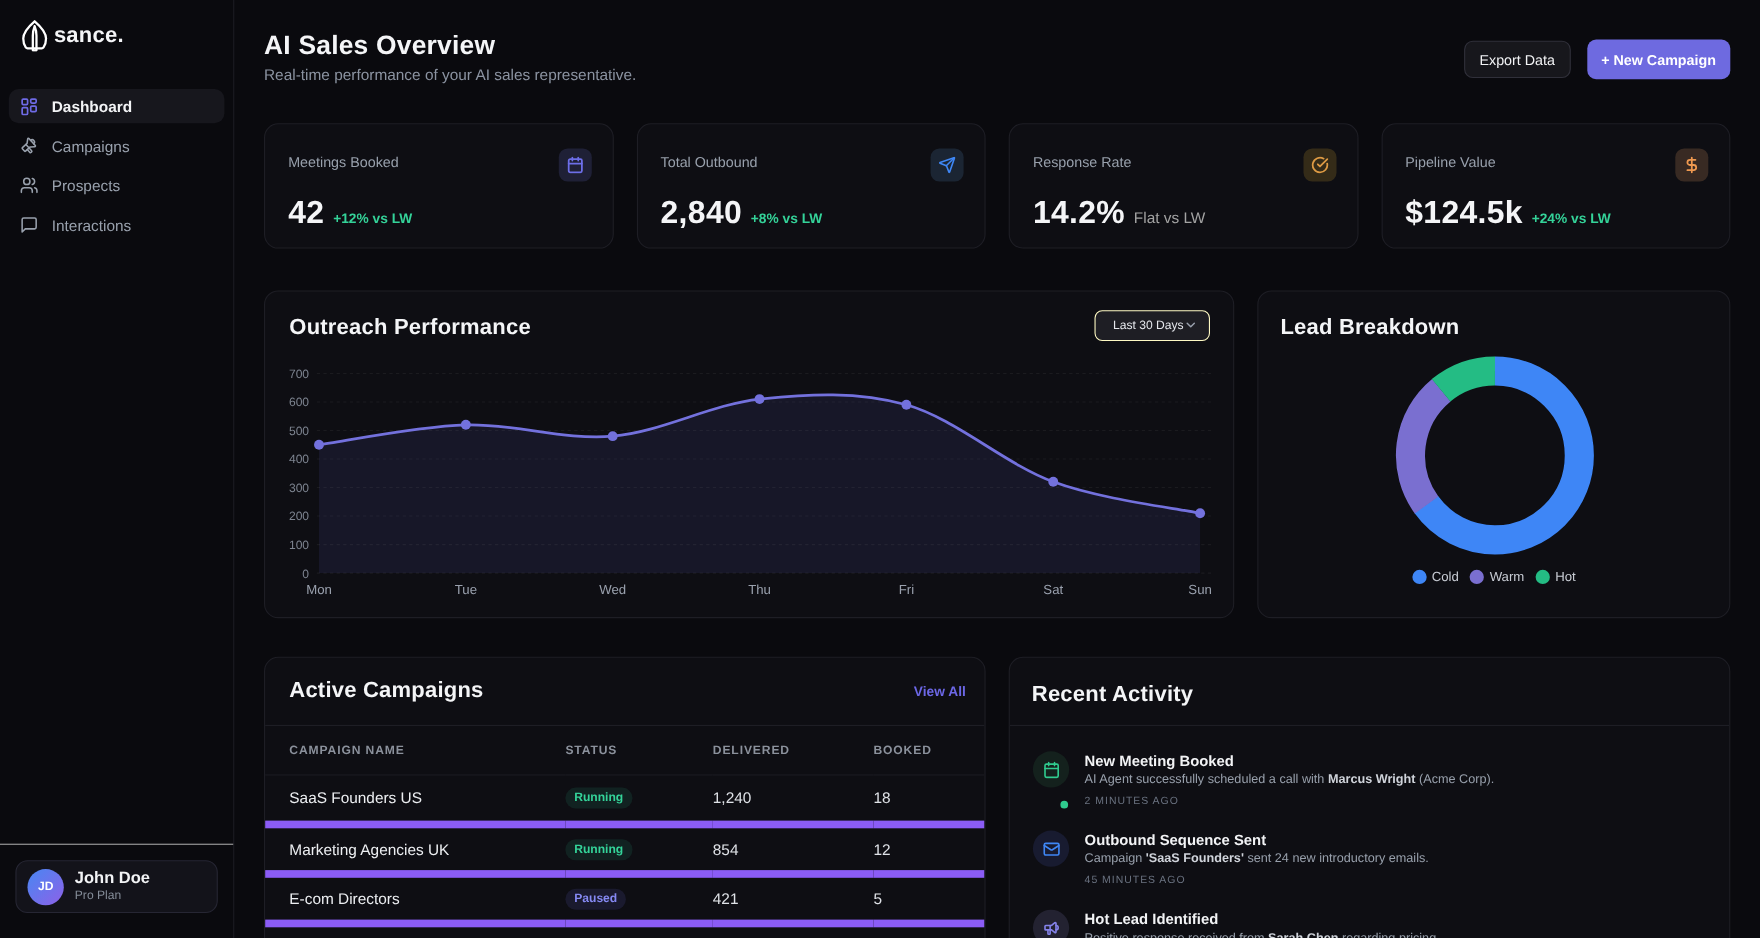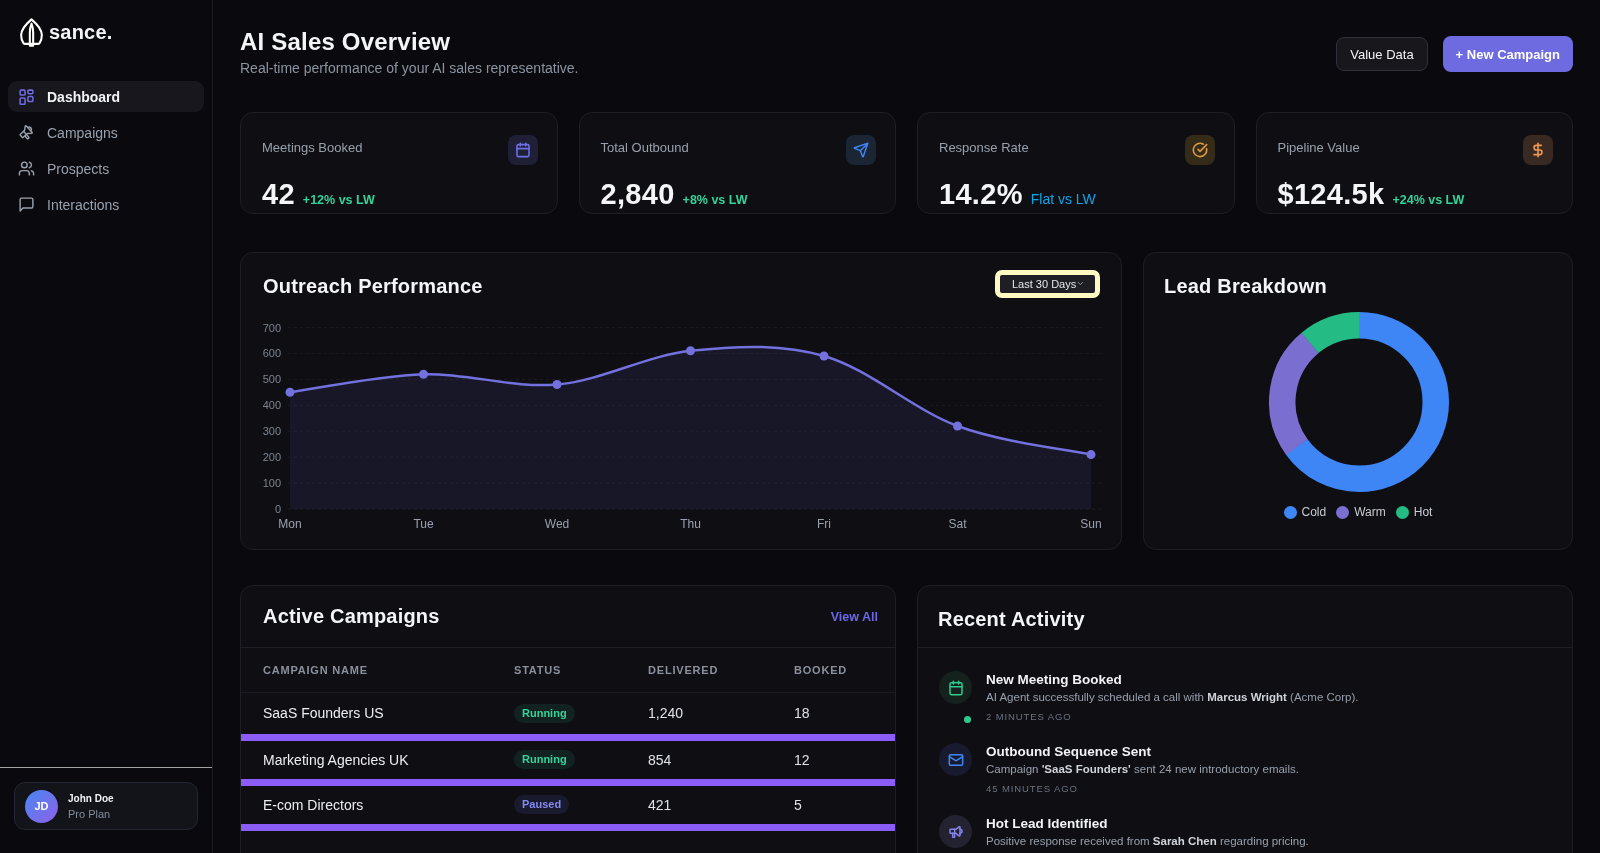--- a/index.html
+++ b/index.html
@@ -35,21 +35,21 @@
   position:absolute; left:14px; top:14px; width:184px; height:48px;
   background:#13131a; border:1px solid #262633; border-radius:11px;
   display:flex; align-items:center; padding:0 10px; gap:10px;
 }
 .avatar {
   width:33px; height:33px; border-radius:50%;
   background:linear-gradient(135deg,#4f83f1 10%,#8a63e8 95%);
   display:flex; align-items:center; justify-content:center;
   font-size:11px; font-weight:bold; color:#fff;
 }
-.user-card .n { font-size:10px; font-weight:bold; color:#f2f3f5; line-height:15px; }
+.user-card .n { font-size:15px; font-weight:bold; color:#f2f3f5; line-height:15px; }
 .user-card .p { font-size:11px; color:#848c98; line-height:13px; margin-top:2px; }
 
 main { position:absolute; left:213px; top:0; width:1387px; height:853px; padding:0 27px; }
 .hdr { display:flex; justify-content:space-between; align-items:flex-start; margin-top:28px; }
 .hdr h1 { font-size:24px; font-weight:bold; letter-spacing:0.2px; }
 .hdr .sub { font-size:14px; color:#8b93a1; margin-top:4px; }
 .hdr .btns { display:flex; gap:15px; margin-top:9px; }
 .btn-dark {
   height:34px; padding:0 13px; border-radius:8px;
   background:#17171c; border:1px solid #30303a;
@@ -58,38 +58,38 @@
 }
 .btn-primary {
   height:36px; padding:0 13px; border-radius:8px;
   background:#6e6ae0; font-size:13px; font-weight:bold; color:#fff;
   display:flex; align-items:center; margin-top:-1px;
 }
 
 .card { background:#0e0e13; border:1px solid #1e1e25; border-radius:13px; position:relative; }
 
 .kpis { display:flex; gap:21px; margin-top:36px; }
-.kpi { flex:1; height:102px; padding:27px 20px 13px 21px; }
+.kpi { flex:1; height:114px; padding:27px 20px 13px 21px; }
 .kpi .lbl { font-size:13px; color:#98a0ac; }
 .kpi .ico {
   position:absolute; right:19px; top:22px; width:30px; height:30px;
   border-radius:8px; display:flex; align-items:center; justify-content:center;
 }
 .kpi .val-row { display:flex; align-items:baseline; gap:8px; margin-top:23px; }
 .kpi .val { font-size:29px; font-weight:bold; letter-spacing:0.3px; }
 .kpi .delta { font-size:12.5px; font-weight:bold; color:#34d399; }
-.kpi .delta.flat { color:#0ea5e9; font-weight:normal; font-size:14px; }
+.kpi .delta.flat { color:#a3a3a3; font-weight:normal; font-size:14px; }
 
 .charts { display:flex; gap:21px; margin-top:38px; }
 .chart-card { width:882px; height:298px; }
 .donut-card { width:430px; height:298px; }
 .card-title { font-size:20px; font-weight:bold; letter-spacing:0.2px; }
 .chart-head { display:flex; justify-content:space-between; align-items:center; padding:22px 21px 0 22px; }
 .select {
-  width:105px; height:28px; border-radius:7px; background:#1e1e24; border:5px solid #fef9c3;
+  width:105px; height:28px; border-radius:7px; background:#1e1e24; border:1px solid #fef9c3;
   display:flex; align-items:center; justify-content:flex-end; padding:0 10px 0 12px;
   font-size:11px; color:#e5e7ec; margin-top:-6px; white-space:nowrap;
 }
 .donut-card .card-title { position:absolute; left:20px; top:22px; }
 .legend { position:absolute; left:0; right:0; top:252px; display:flex; justify-content:center; gap:10px; }
 .legend div { display:flex; align-items:center; gap:5px; font-size:12px; color:#c8ccd4; }
 .legend i { width:13px; height:13px; border-radius:50%; display:block; }
 
 .bottom { display:flex; gap:21px; margin-top:35px; }
 .tbl-card { width:656px; height:300px; overflow:hidden; }
@@ -173,21 +173,21 @@
     </div>
   </div>
 </aside>
 <main>
   <div class="hdr">
     <div>
       <h1>AI Sales Overview</h1>
       <div class="sub">Real-time performance of your AI sales representative.</div>
     </div>
     <div class="btns">
-      <div class="btn-dark">Value Data</div>
+      <div class="btn-dark">Export Data</div>
       <div class="btn-primary">+ New Campaign</div>
     </div>
   </div>
 
   <div class="kpis">
     <div class="card kpi">
       <div class="lbl">Meetings Booked</div>
       <div class="ico" style="background:#1f2036;">
         <svg width="16" height="16" viewBox="0 0 24 24" fill="none" stroke="#6d6ee8" stroke-width="2.4" stroke-linecap="round" stroke-linejoin="round">
             <rect width="18" height="18" x="3" y="4" rx="2"></rect>

